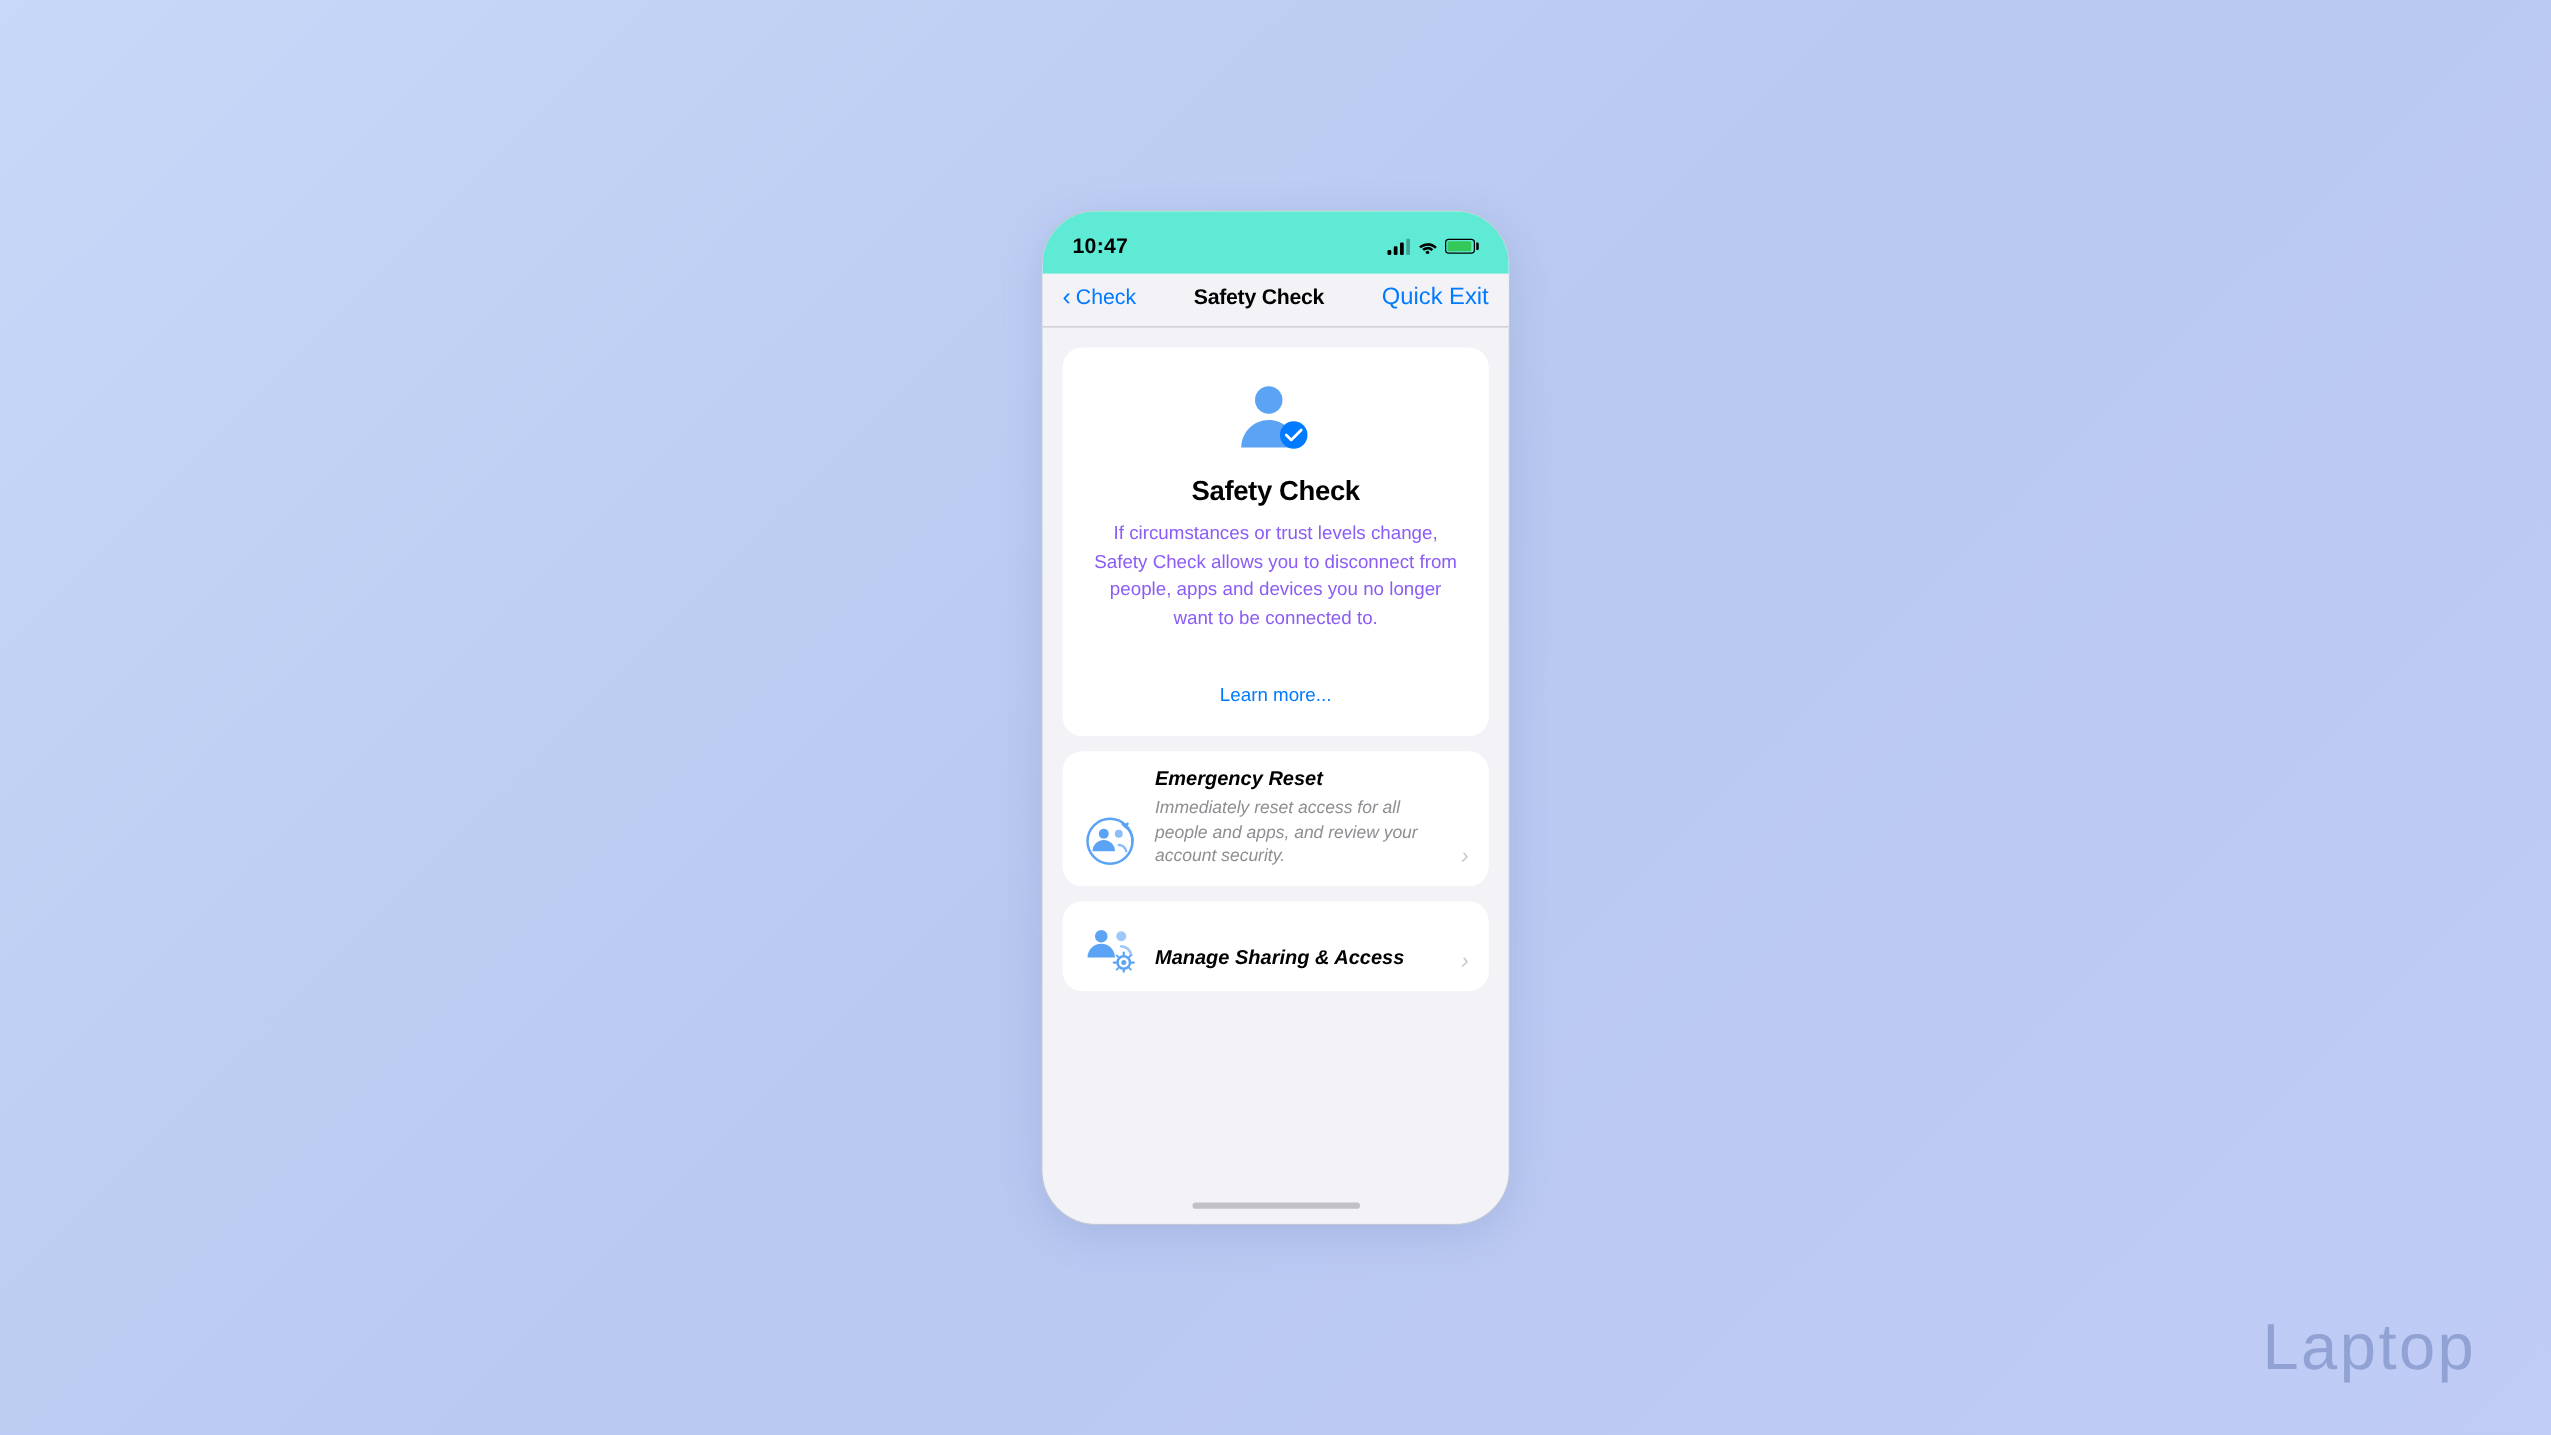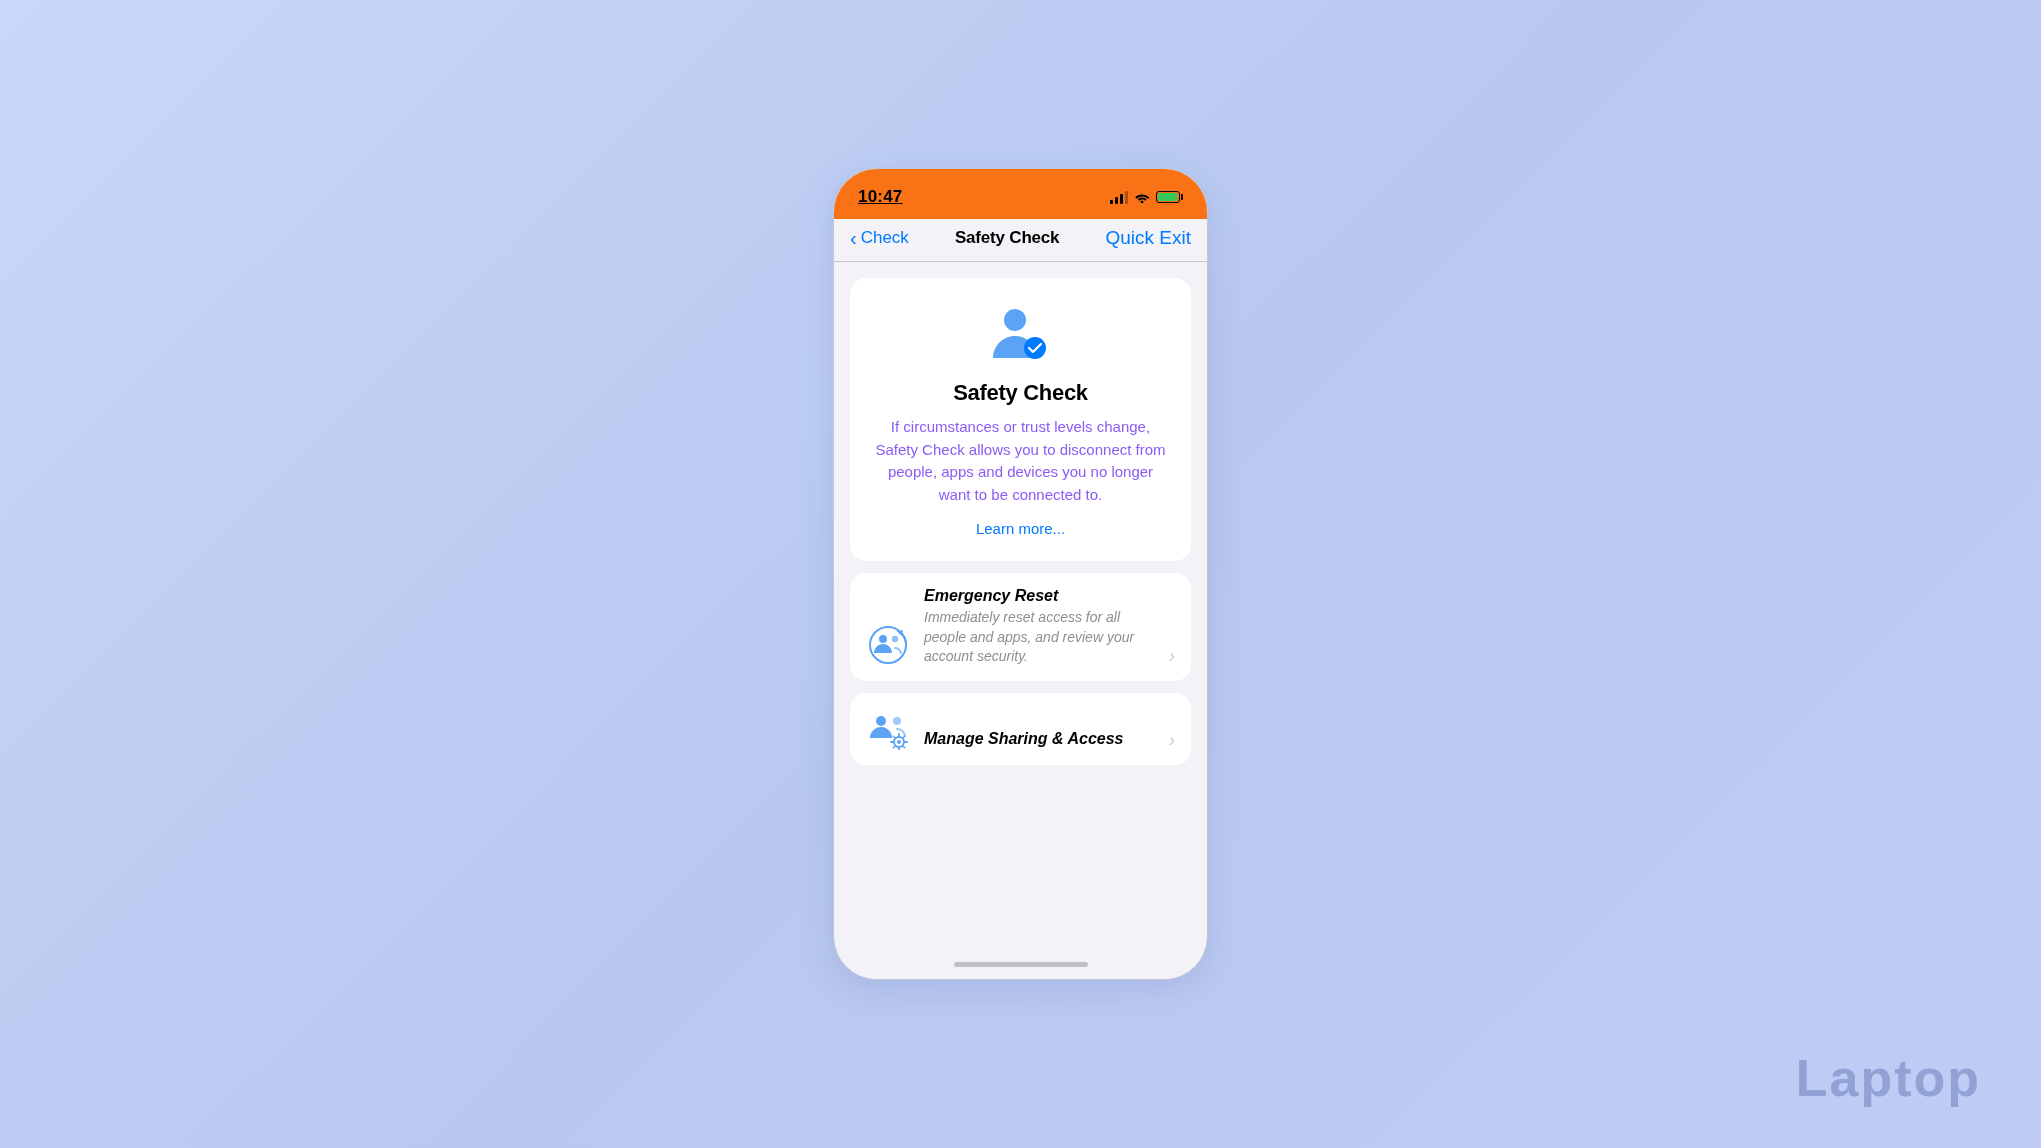--- a/index.html
+++ b/index.html
@@ -13,46 +13,45 @@
       justify-content: center;
       font-family: -apple-system, 'SF Pro Display', 'Helvetica Neue', Arial, sans-serif;
       position: relative;
     }
 
     .laptop-watermark {
       position: absolute;
       bottom: 40px;
       right: 60px;
       font-size: 52px;
-      font-weight: 700;
+      font-weight: 400;
       color: rgba(100, 120, 180, 0.5);
       letter-spacing: 2px;
     }
 
     .phone-frame {
       width: 375px;
       height: 812px;
       background: #f2f2f7;
       border-radius: 44px;
       border: 1.5px solid #c0c8d8;
       overflow: hidden;
       display: flex;
       flex-direction: column;
       box-shadow: 0 8px 32px rgba(80, 100, 160, 0.18);
     }
 
     
     .status-bar {
-      background: #f97316;
+      background: #5eead4;
       display: flex;
       align-items: center;
       justify-content: space-between;
       padding: 14px 24px 8px 24px;
       height: 50px;
-      text-decoration: underline;
     }
 
     .status-time {
       font-size: 17px;
       font-weight: 600;
       color: #000;
       letter-spacing: 0.2px;
     }
 
     .status-icons {
@@ -184,20 +183,21 @@
       font-size: 15px;
       color: #8b5cf6;
       line-height: 1.5;
       margin-bottom: 14px;
     }
 
     .hero-link {
       font-size: 15px;
       color: #007aff;
       cursor: pointer;
+      margin-top: 28px;
     }
 
     
     .list-card {
       background: #fff;
       border-radius: 16px;
       overflow: hidden;
     }
 
     .list-item {

